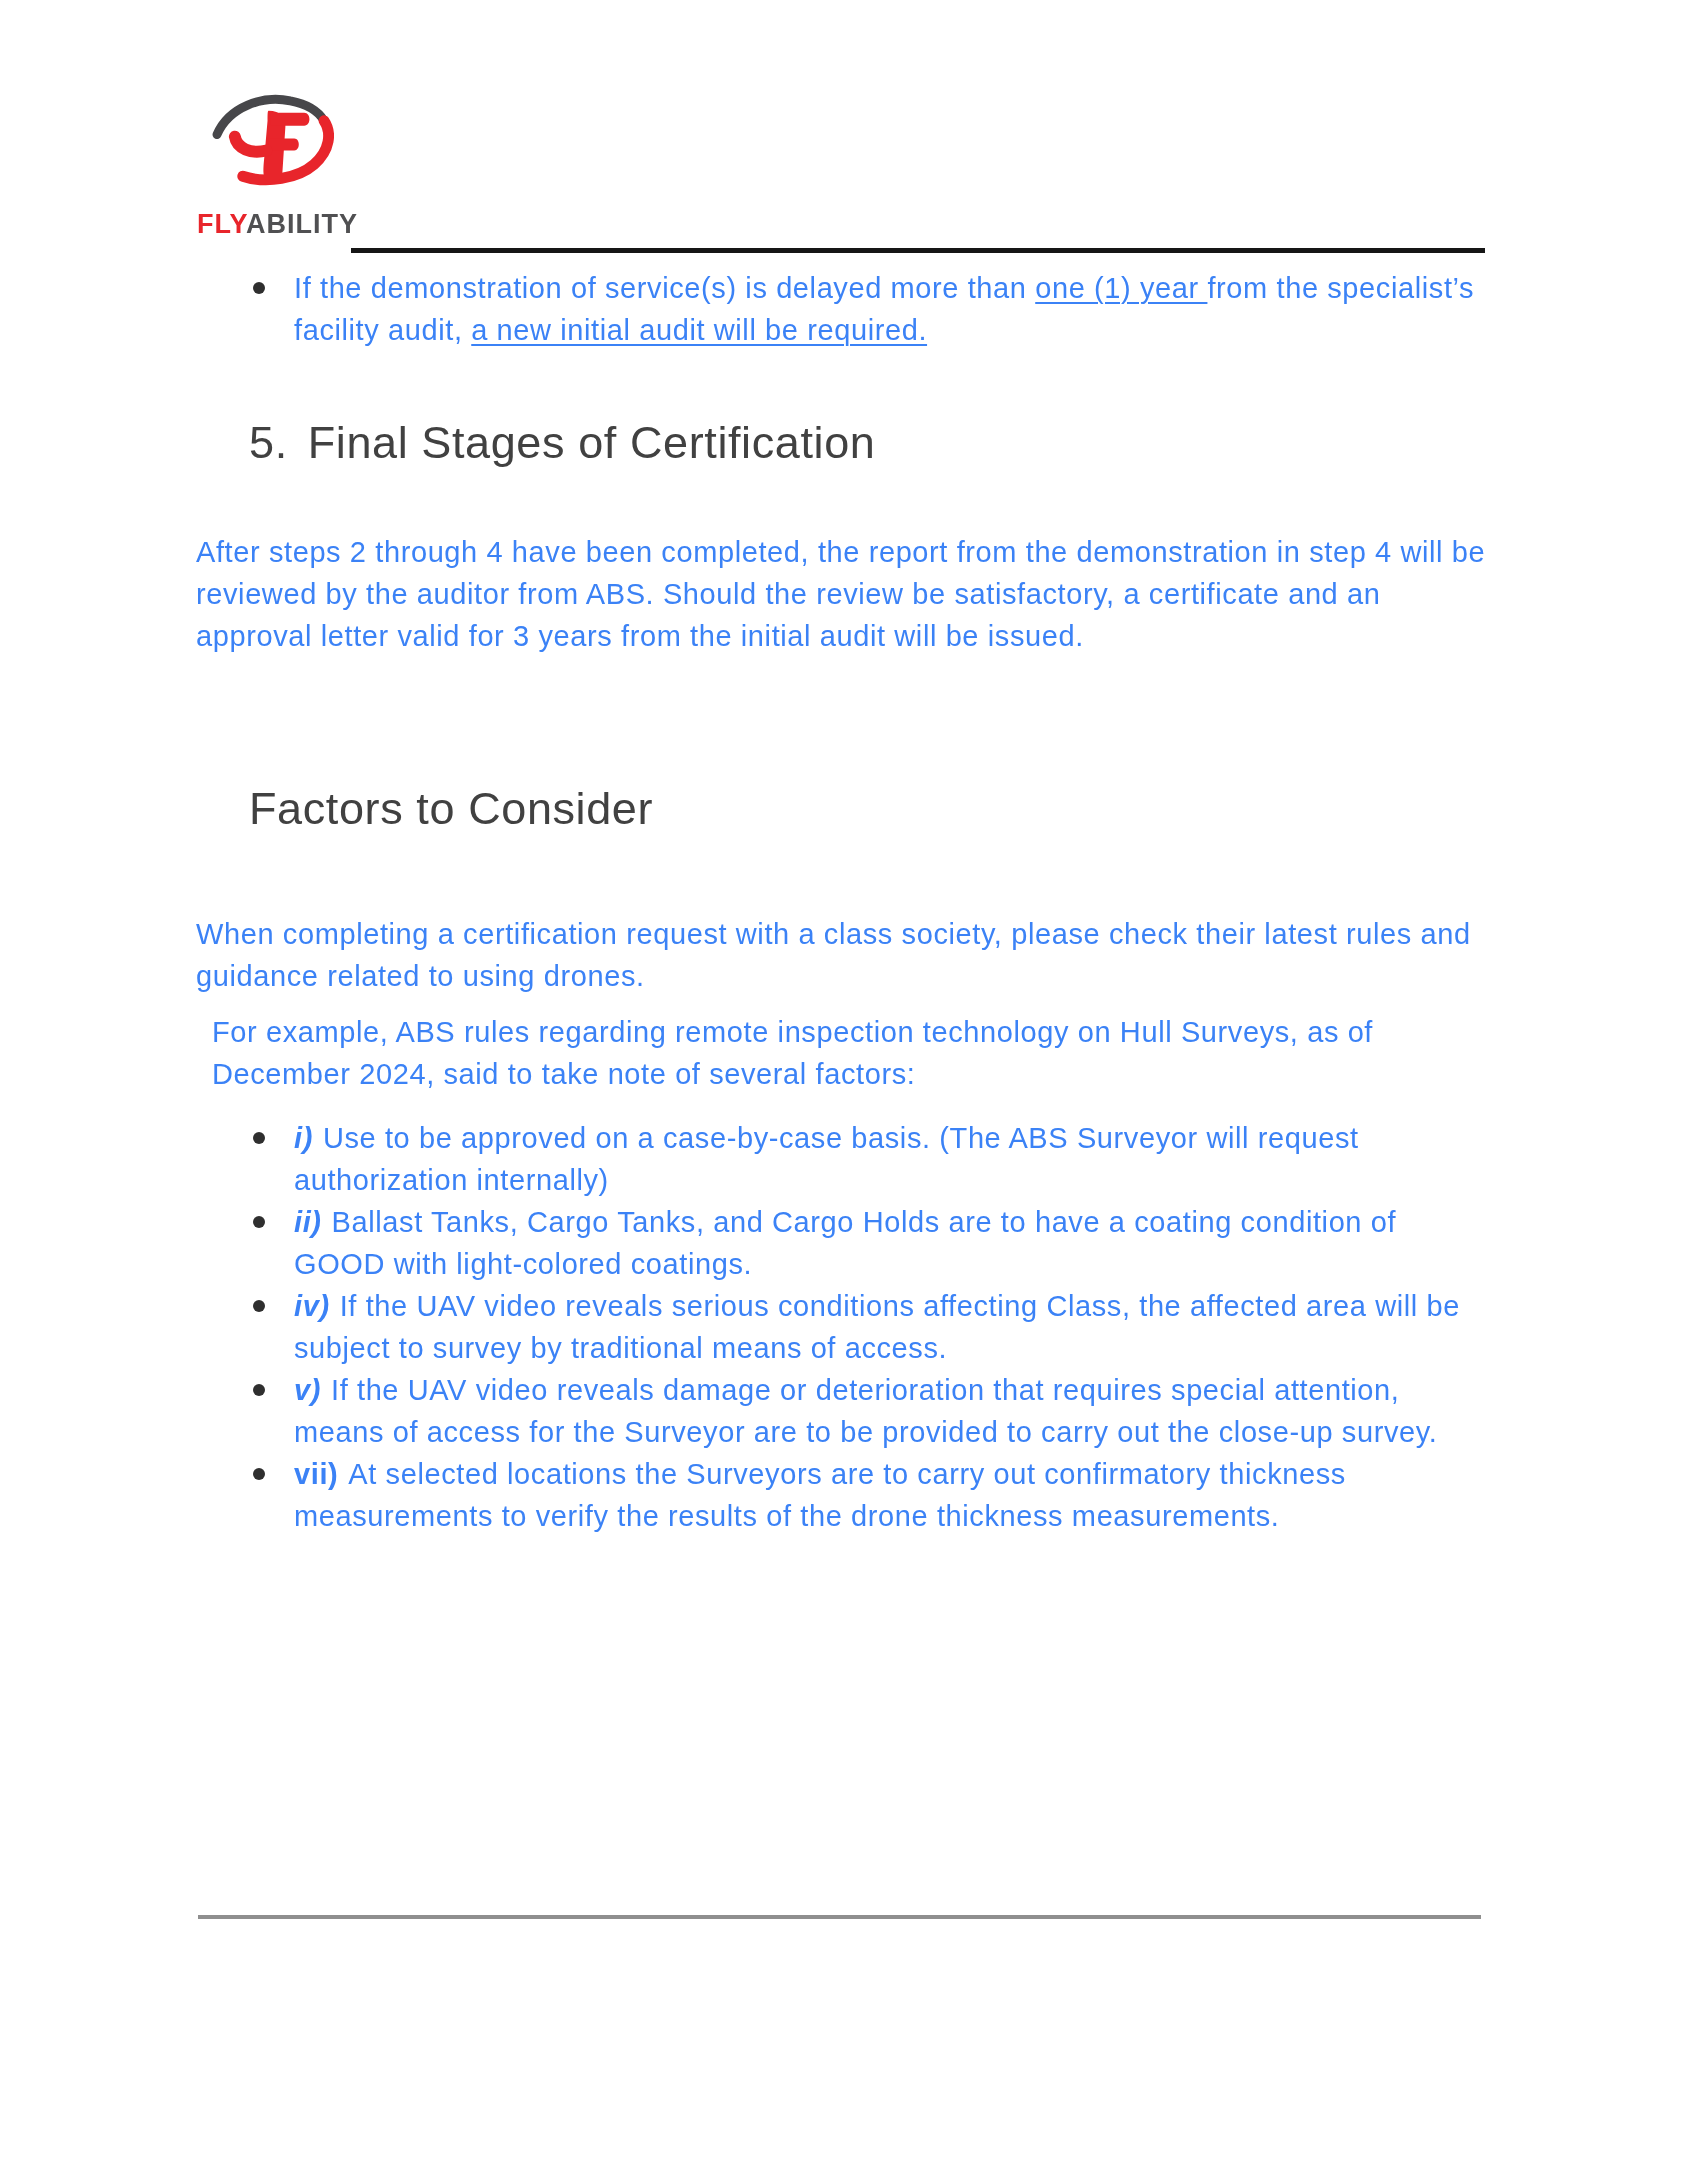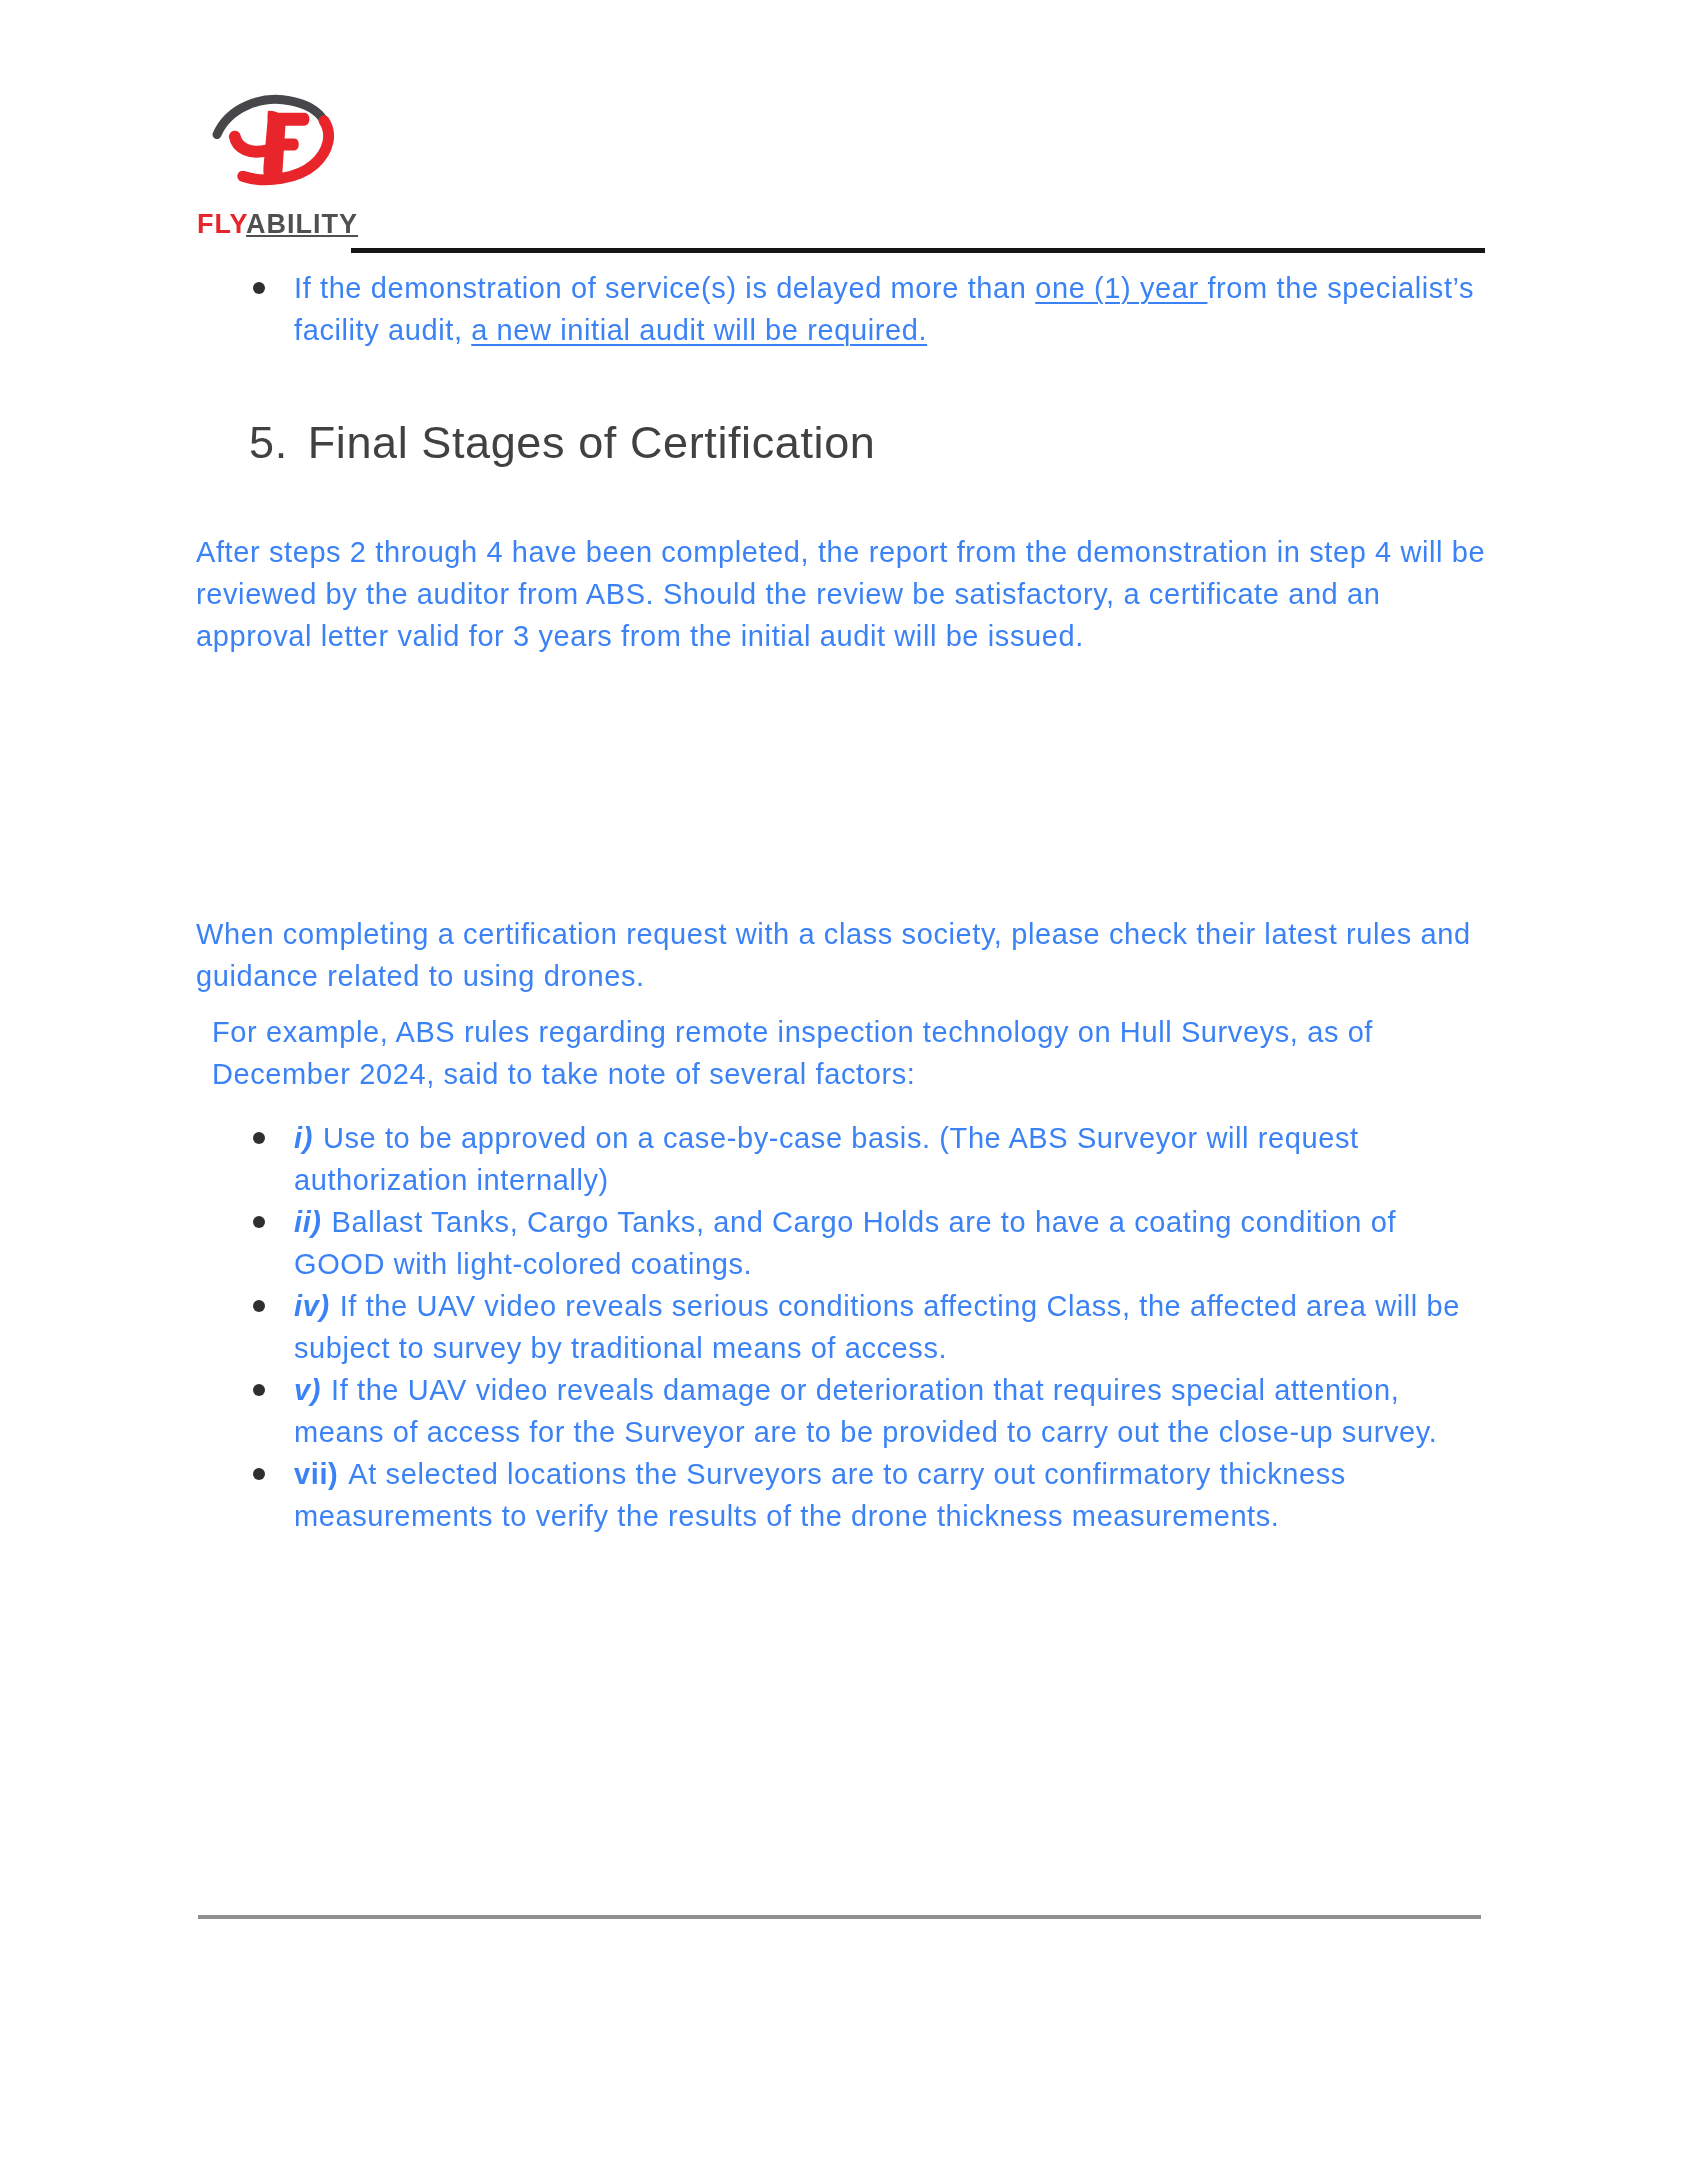--- a/index.html
+++ b/index.html
@@ -13,21 +13,21 @@
     overflow:hidden;
   }
 
   
   .logo-mark{position:absolute;left:211px;top:91px;width:123px;height:111px;}
   .wordmark{
     position:absolute;left:197px;top:209px;
     font-size:27px;font-weight:600;letter-spacing:1px;
   }
   .wordmark .fly{color:#e8252b;}
-  .wordmark .ability{color:#505052;text-decoration:underline;}
+  .wordmark .ability{color:#505052;}
   .header-rule{
     position:absolute;left:351px;top:248px;width:1134px;height:5px;
     background:#161616;
   }
 
   
   .body-text{
     font-size:29px;line-height:42px;letter-spacing:0.6px;color:#3b82f6;
   }
   .heading{
@@ -98,20 +98,21 @@
   <div class="header-rule"></div>
 
   <ul class="doc-list intro-bullets body-text">
     <li><span>If the demonstration of service(s) is delayed more than </span><span class="u">one (1) year </span><span>from the specialist’s facility audit, </span><span class="u">a new initial audit will be required.</span></li>
   </ul>
 
   <div class="heading h-section5"><span class="num">5.</span><span>Final Stages of Certification</span></div>
 
   <div class="para-section5 body-text">After steps 2 through 4 have been completed, the report from the demonstration in step 4 will be reviewed by the auditor from ABS. Should the review be satisfactory, a certificate and an approval letter valid for 3 years from the initial audit will be issued.</div>
 
+  <div class="heading h-factors">Factors to Consider</div>
 
   <div class="para-factors-1 body-text">When completing a certification request with a class society, please check their latest rules and guidance related to using drones.</div>
   <div class="para-factors-2 body-text">For example, ABS rules regarding remote inspection technology on Hull Surveys, as of December 2024, said to take note of several factors:</div>
 
   <ul class="doc-list factor-list body-text">
     <li><b class="lbl it">i)</b><span>Use to be approved on a case-by-case basis. (The ABS Surveyor will request authorization internally)</span></li>
     <li><b class="lbl it">ii)</b><span>Ballast Tanks, Cargo Tanks, and Cargo Holds are to have a coating condition of GOOD with light-colored coatings.</span></li>
     <li><b class="lbl it">iv)</b><span>If the UAV video reveals serious conditions affecting Class, the affected area will be subject to survey by traditional means of access.</span></li>
     <li><b class="lbl it">v)</b><span>If the UAV video reveals damage or deterioration that requires special attention, means of access for the Surveyor are to be provided to carry out the close-up survey.</span></li>
     <li><b class="lbl">vii)</b><span>At selected locations the Surveyors are to carry out confirmatory thickness measurements to verify the results of the drone thickness measurements.</span></li>

